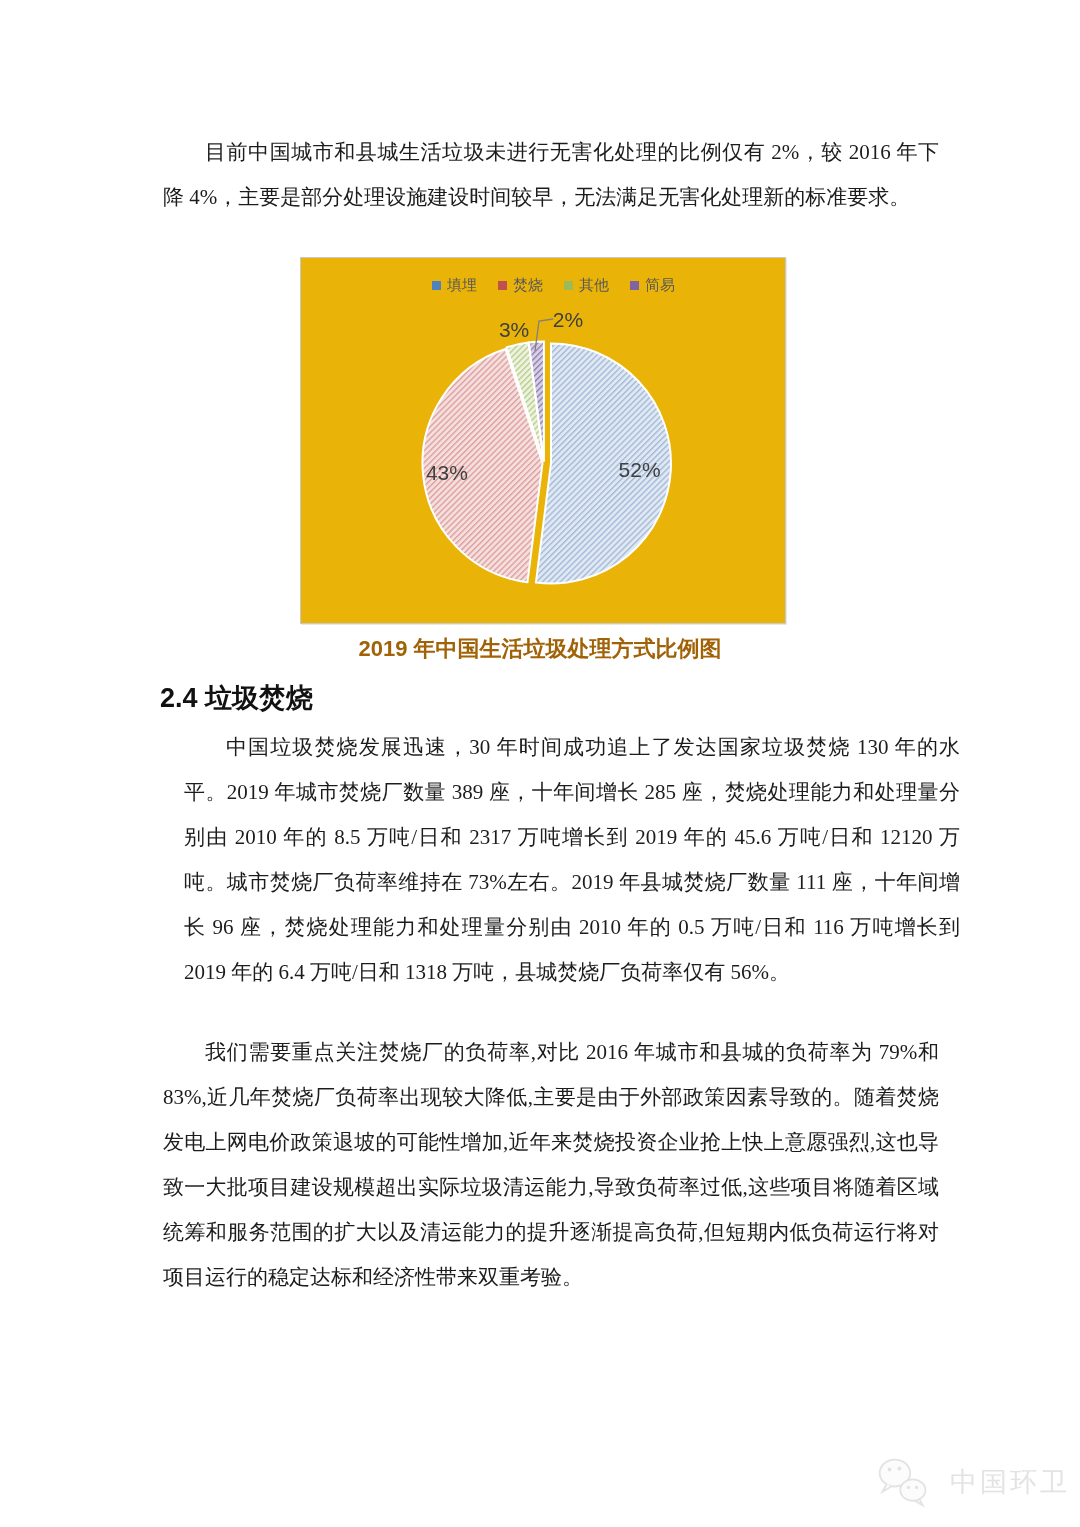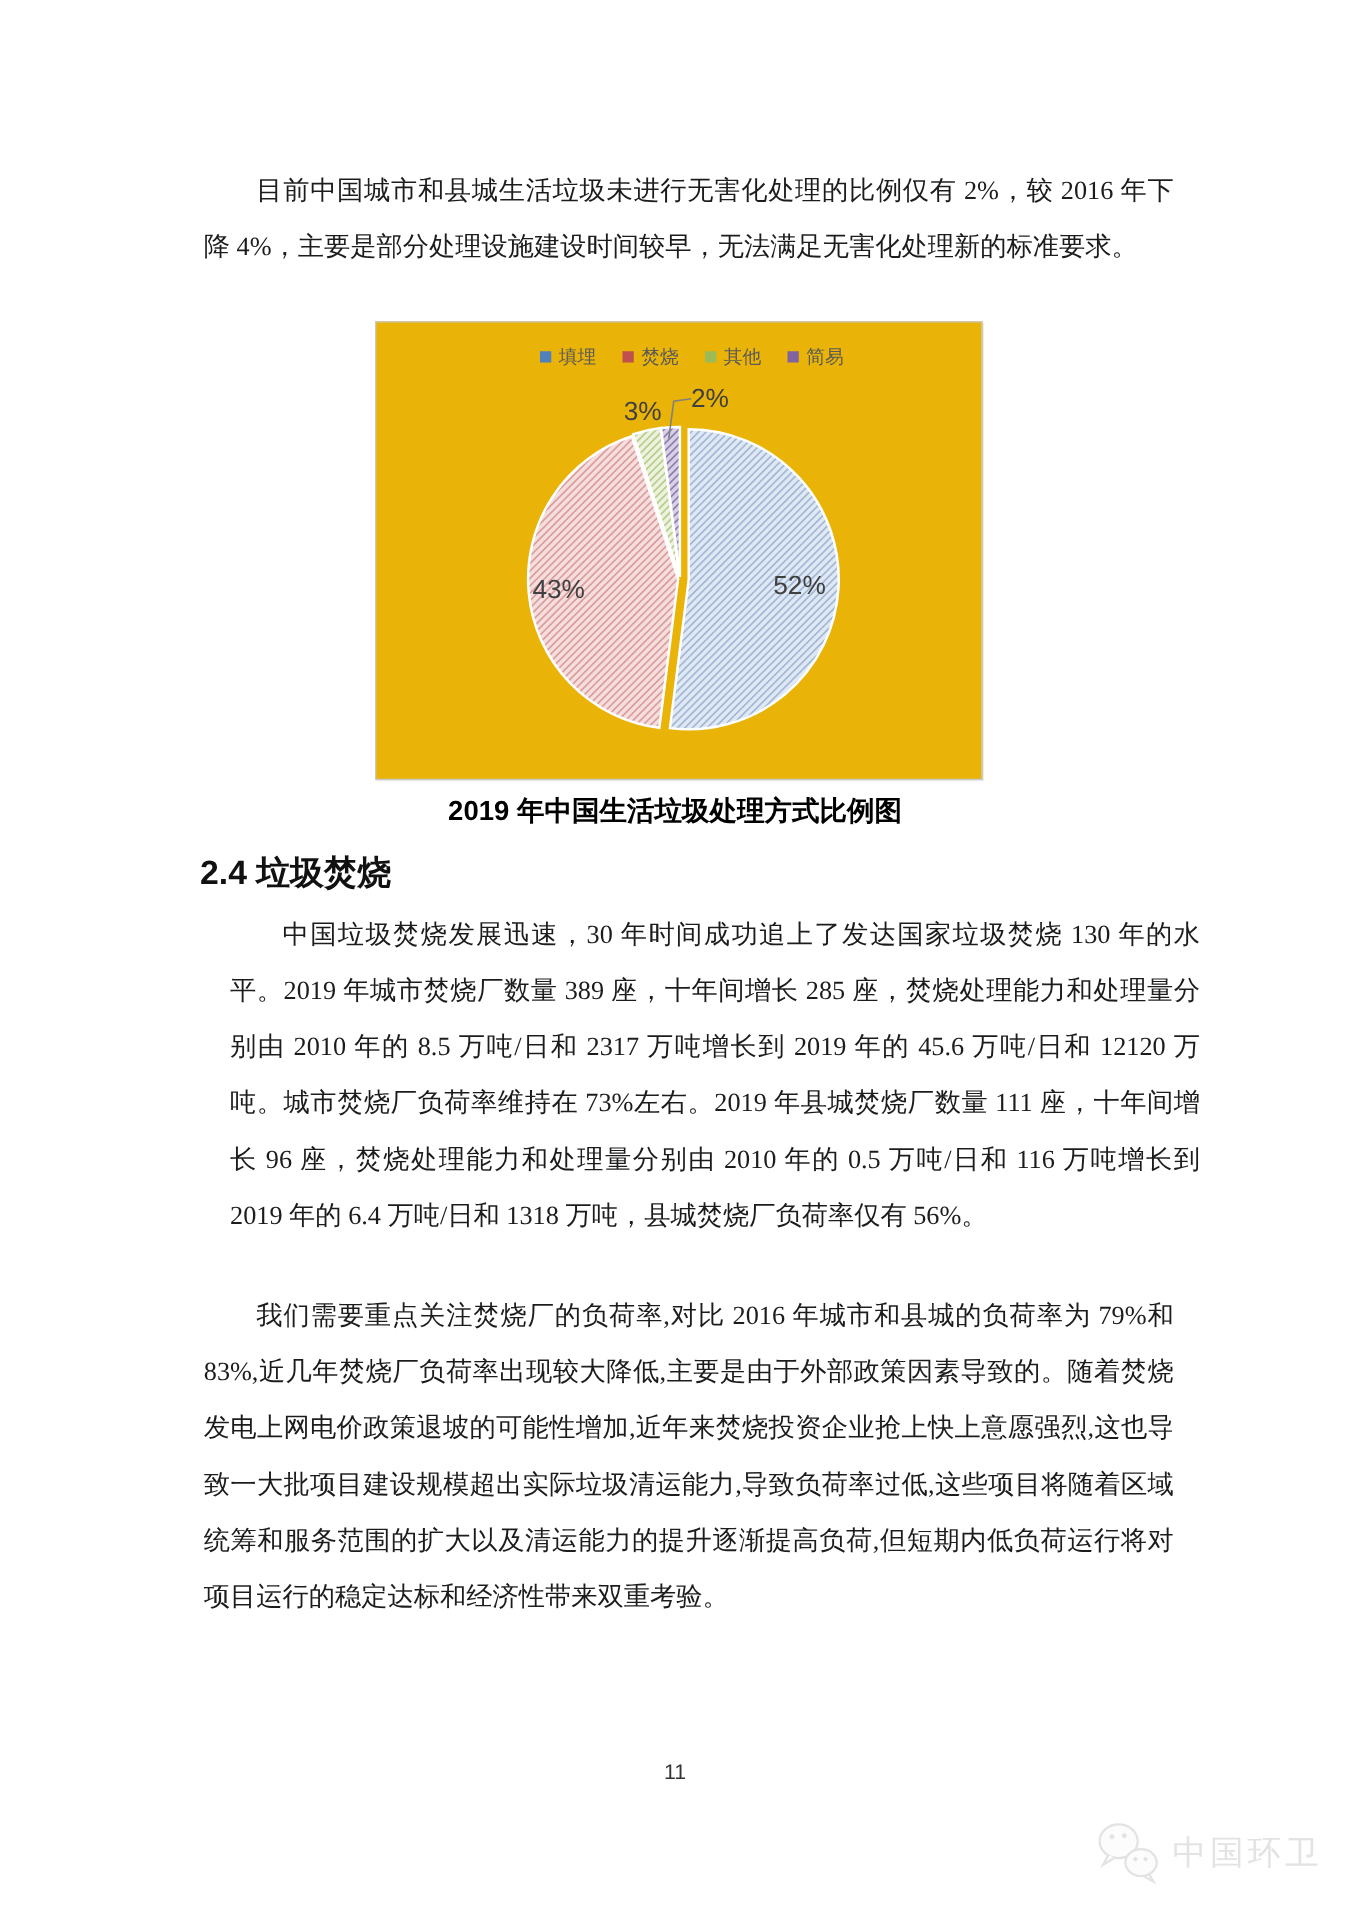--- a/index.html
+++ b/index.html
@@ -27,36 +27,36 @@
     width:484px;height:365px;
     margin:0;
     border:1px solid #c9c9c9;
     background:#eab308;
     box-shadow:1px 1px 0 #e8e8e8;
   }
   .caption{
     position:absolute;left:0;top:634px;width:1080px;
     text-align:center;
     font-family:"Liberation Sans","DejaVu Sans",sans-serif;
-    font-weight:bold;font-size:22px;color:#000000;
+    font-weight:bold;font-size:22px;color:#a16207;
   }
   .heading{
     position:absolute;left:160px;top:680px;margin:0;
     font-family:"Liberation Sans","DejaVu Sans",sans-serif;
     font-weight:bold;font-size:27px;color:#111111;
   }
   .page-number{
     position:absolute;left:0;top:1408px;width:1080px;
     text-align:center;
     font-family:"Liberation Sans","DejaVu Sans",sans-serif;
     font-size:17px;color:#333333;
   }
   .watermark{
     position:absolute;left:876px;top:1456px;
-    display:flex;align-items:center;gap:8px;
+    display:flex;align-items:center;gap:20px;
   }
   .wm-text{
     font-family:"Liberation Sans","DejaVu Sans",sans-serif;
     font-size:27px;letter-spacing:3px;
     color:#e3e3e3;
   }
 </style>
 </head>
 <body>
 
@@ -113,21 +113,20 @@
   </figure>
 
   <div class="caption">2019 年中国生活垃圾处理方式比例图</div>
 
   <h2 class="heading">2.4 垃圾焚烧</h2>
 
   <p class="para" id="p2">中国垃圾焚烧发展迅速，30 年时间成功追上了发达国家垃圾焚烧 130 年的水平。2019 年城市焚烧厂数量 389 座，十年间增长 285 座，焚烧处理能力和处理量分别由 2010 年的 8.5 万吨/日和 2317 万吨增长到 2019 年的 45.6 万吨/日和 12120 万吨。城市焚烧厂负荷率维持在 73%左右。2019 年县城焚烧厂数量 111 座，十年间增长 96 座，焚烧处理能力和处理量分别由 2010 年的 0.5 万吨/日和 116 万吨增长到 2019 年的 6.4 万吨/日和 1318 万吨，县城焚烧厂负荷率仅有 56%。</p>
 
   <p class="para" id="p3">我们需要重点关注焚烧厂的负荷率,对比 2016 年城市和县城的负荷率为 79%和 83%,近几年焚烧厂负荷率出现较大降低,主要是由于外部政策因素导致的。随着焚烧发电上网电价政策退坡的可能性增加,近年来焚烧投资企业抢上快上意愿强烈,这也导致一大批项目建设规模超出实际垃圾清运能力,导致负荷率过低,这些项目将随着区域统筹和服务范围的扩大以及清运能力的提升逐渐提高负荷,但短期内低负荷运行将对项目运行的稳定达标和经济性带来双重考验。</p>
 
-  <div class="page-number">11</div>
 
   <div class="watermark">
     <svg width="54" height="52" viewBox="0 0 60 58">
       <g fill="#fcfcfc" stroke="#e3e3e3" stroke-width="2">
         <ellipse cx="21" cy="19" rx="17" ry="15"></ellipse>
         <path d="M12 31 L7 40 L17 34 Z" stroke="none" fill="#fcfcfc"></path>
         <path d="M12 31 L7 40 L17 34" fill="none"></path>
         <ellipse cx="41" cy="38" rx="14" ry="12"></ellipse>
         <path d="M48 48 L52 55 L43 50" fill="none"></path>
       </g>

